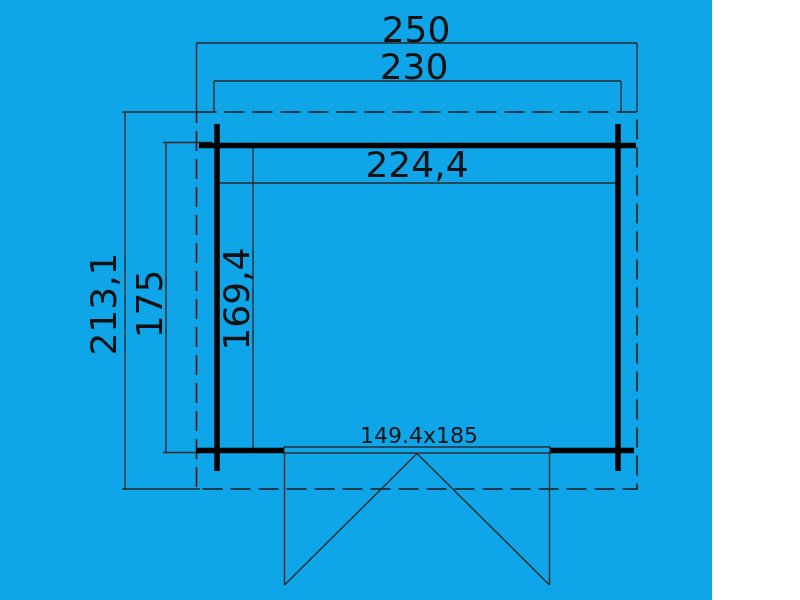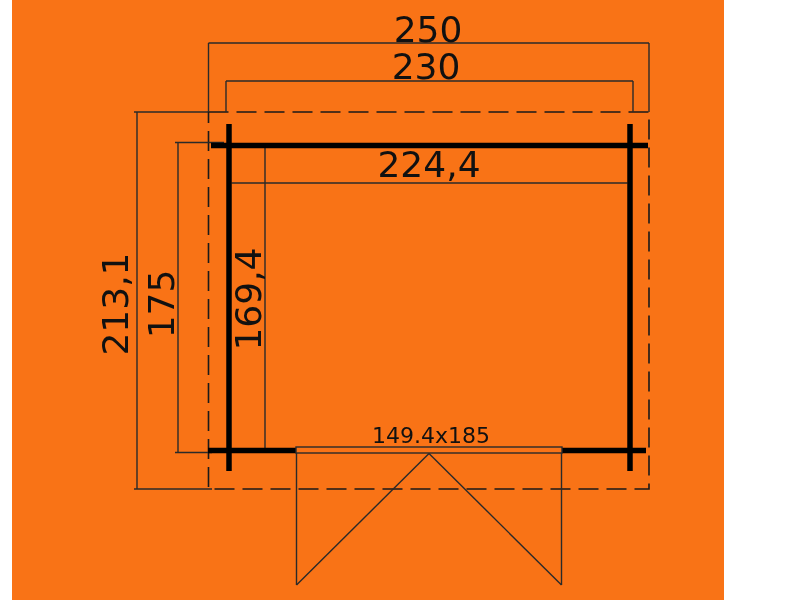--- a/index.html
+++ b/index.html
@@ -4,23 +4,22 @@
 <style>
   html, body {
     margin: 0;
     padding: 0;
     background: #ffffff;
   }
   .canvas {
     position: relative;
     width: 712px;
     height: 600px;
-    background: #f97316;
+    background: #0ea5e9;
     overflow: hidden;
-    margin-left: 12px;
   }
   svg {
     display: block;
   }
   .dim-text {
     font-family: "DejaVu Sans", "Liberation Sans", sans-serif;
     font-size: 36px;
     fill: #111111;
   }
   .door-text {

